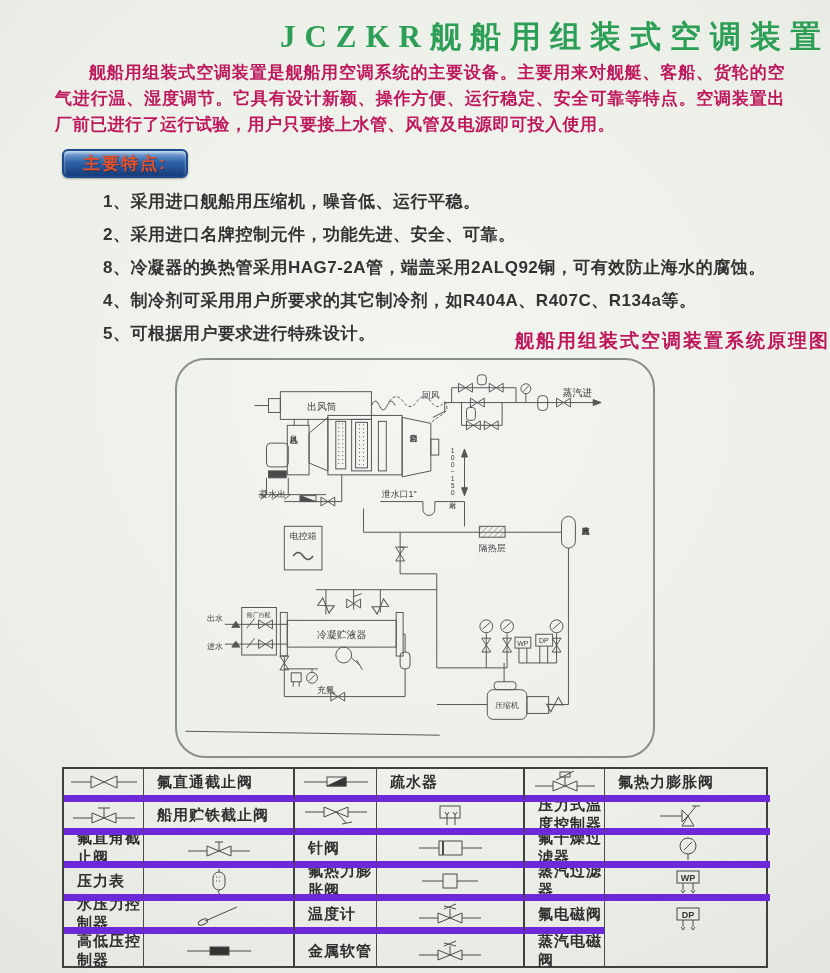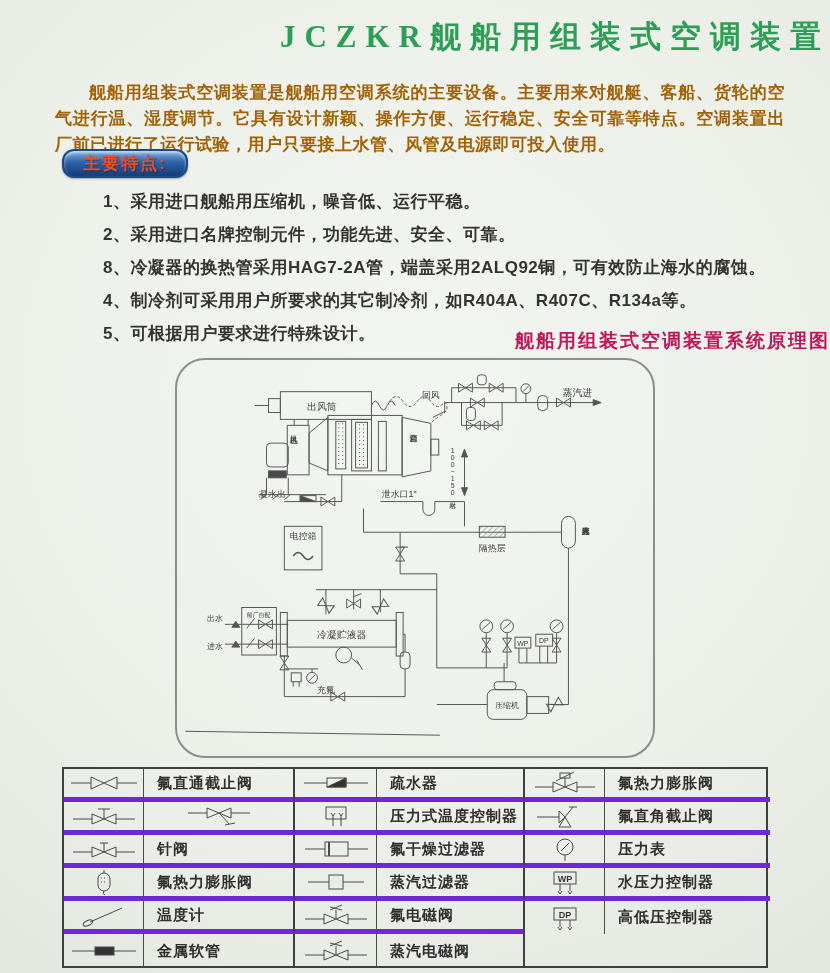--- a/index.html
+++ b/index.html
@@ -8,26 +8,26 @@
     background:#edefe9;
     background-image:radial-gradient(circle at 50% 40%, #f3f5f0 0%, #edefe9 60%, #e4e6e0 100%);
     font-family:"Liberation Sans",sans-serif;color:#333;
   }
   .page-title{
     position:absolute;top:16px;left:0;width:100%;text-align:right;
     font-family:"Liberation Serif",serif;font-size:31px;font-weight:bold;
     color:#2d9e55;letter-spacing:9px;
   }
   .intro{
-    position:absolute;top:80px;left:55px;width:730px;
-    font-size:17px;line-height:26px;font-weight:600;color:#a16207;
+    position:absolute;top:60px;left:55px;width:730px;
+    font-size:17px;line-height:26px;font-weight:600;color:#be185d;
     text-indent:2em;text-align:justify;letter-spacing:0.5px;
   }
   .badge{
-    position:absolute;top:149px;left:62px;width:126px;height:29px;border-radius:12px;
+    position:absolute;top:149px;left:62px;width:126px;height:29px;border-radius:6px;
     background:linear-gradient(180deg,#86b0dd 0%,#2f62a8 45%,#153c7b 100%);
     border:2px solid #1d4a8b;box-shadow:inset 0 2px 3px rgba(255,255,255,.55),0 1px 2px rgba(0,0,0,.3);
     display:flex;align-items:center;justify-content:center;box-sizing:border-box;
   }
   .badge span{
     color:#e8502b;font-weight:bold;font-size:17px;letter-spacing:2px;
     text-shadow:1px 1px 1px rgba(40,20,10,.45);
   }
   .features{position:absolute;top:190px;left:86px;margin:0;padding:0;}
   .features li{
@@ -44,21 +44,21 @@
   }
   .diagram svg{display:block;width:100%;height:100%;}
   .diagram svg text{font-family:"Liberation Sans",sans-serif;fill:#3d3d3d;}
   .vtext{writing-mode:vertical-rl;text-orientation:upright;}
   .legend{
     position:absolute;top:767px;left:62px;width:706px;height:201px;
     display:grid;grid-template-columns:80px 151px 82px 148px 80px 165px;
     grid-auto-rows:33.1px;border:2px solid #3f3f3f;box-sizing:border-box;background:transparent;
   }
   .cell{
-    border-right:1px solid #4a4a4a;border-bottom:5px solid #6d28d9;
+    border-right:1px solid #4a4a4a;border-bottom:7px solid #6d28d9;
     display:flex;align-items:center;box-sizing:border-box;overflow:hidden;
   }
   .cell.sym{justify-content:center;}
   .cell.lab{padding-left:13px;font-size:15px;font-weight:600;color:#2f2f2f;letter-spacing:1px;}
   .cell:nth-child(6n){border-right:none;}
   .cell:nth-child(6n+2),.cell:nth-child(6n+4){border-right-width:2px;border-right-color:#3f3f3f;}
   .legend .cell:nth-last-child(-n+6){border-bottom:none;}
   .cell svg{display:block;}
   .cell svg text{font-family:"Liberation Sans",sans-serif;}
 </style>
@@ -327,20 +327,21 @@
     <svg width="72" height="26" viewBox="0 0 72 26">
         <g stroke="#4a4a4a" fill="none">
           <line x1="5" y1="16" x2="24" y2="16"></line>
           <path d="M24,11 L36,16 L24,21 Z M48,11 L36,16 L48,21 Z"></path>
           <line x1="48" y1="16" x2="67" y2="16"></line>
           <line x1="36" y1="16" x2="36" y2="6"></line>
           <line x1="30" y1="6" x2="42" y2="6"></line>
         </g>
       </svg>
   </div>
+  <div class="cell lab">船用贮铁截止阀</div>
   <div class="cell sym">
     <svg width="72" height="26" viewBox="0 0 72 26">
         <g stroke="#4a4a4a" fill="none">
           <line x1="5" y1="10" x2="24" y2="10"></line>
           <path d="M24,5 L36,10 L24,15 Z M48,5 L36,10 L48,15 Z"></path>
           <line x1="48" y1="10" x2="67" y2="10"></line>
           <path d="M36,10 Q42,16 46,21"></path>
           <line x1="42" y1="22" x2="52" y2="20"></line>
         </g>
       </svg>

